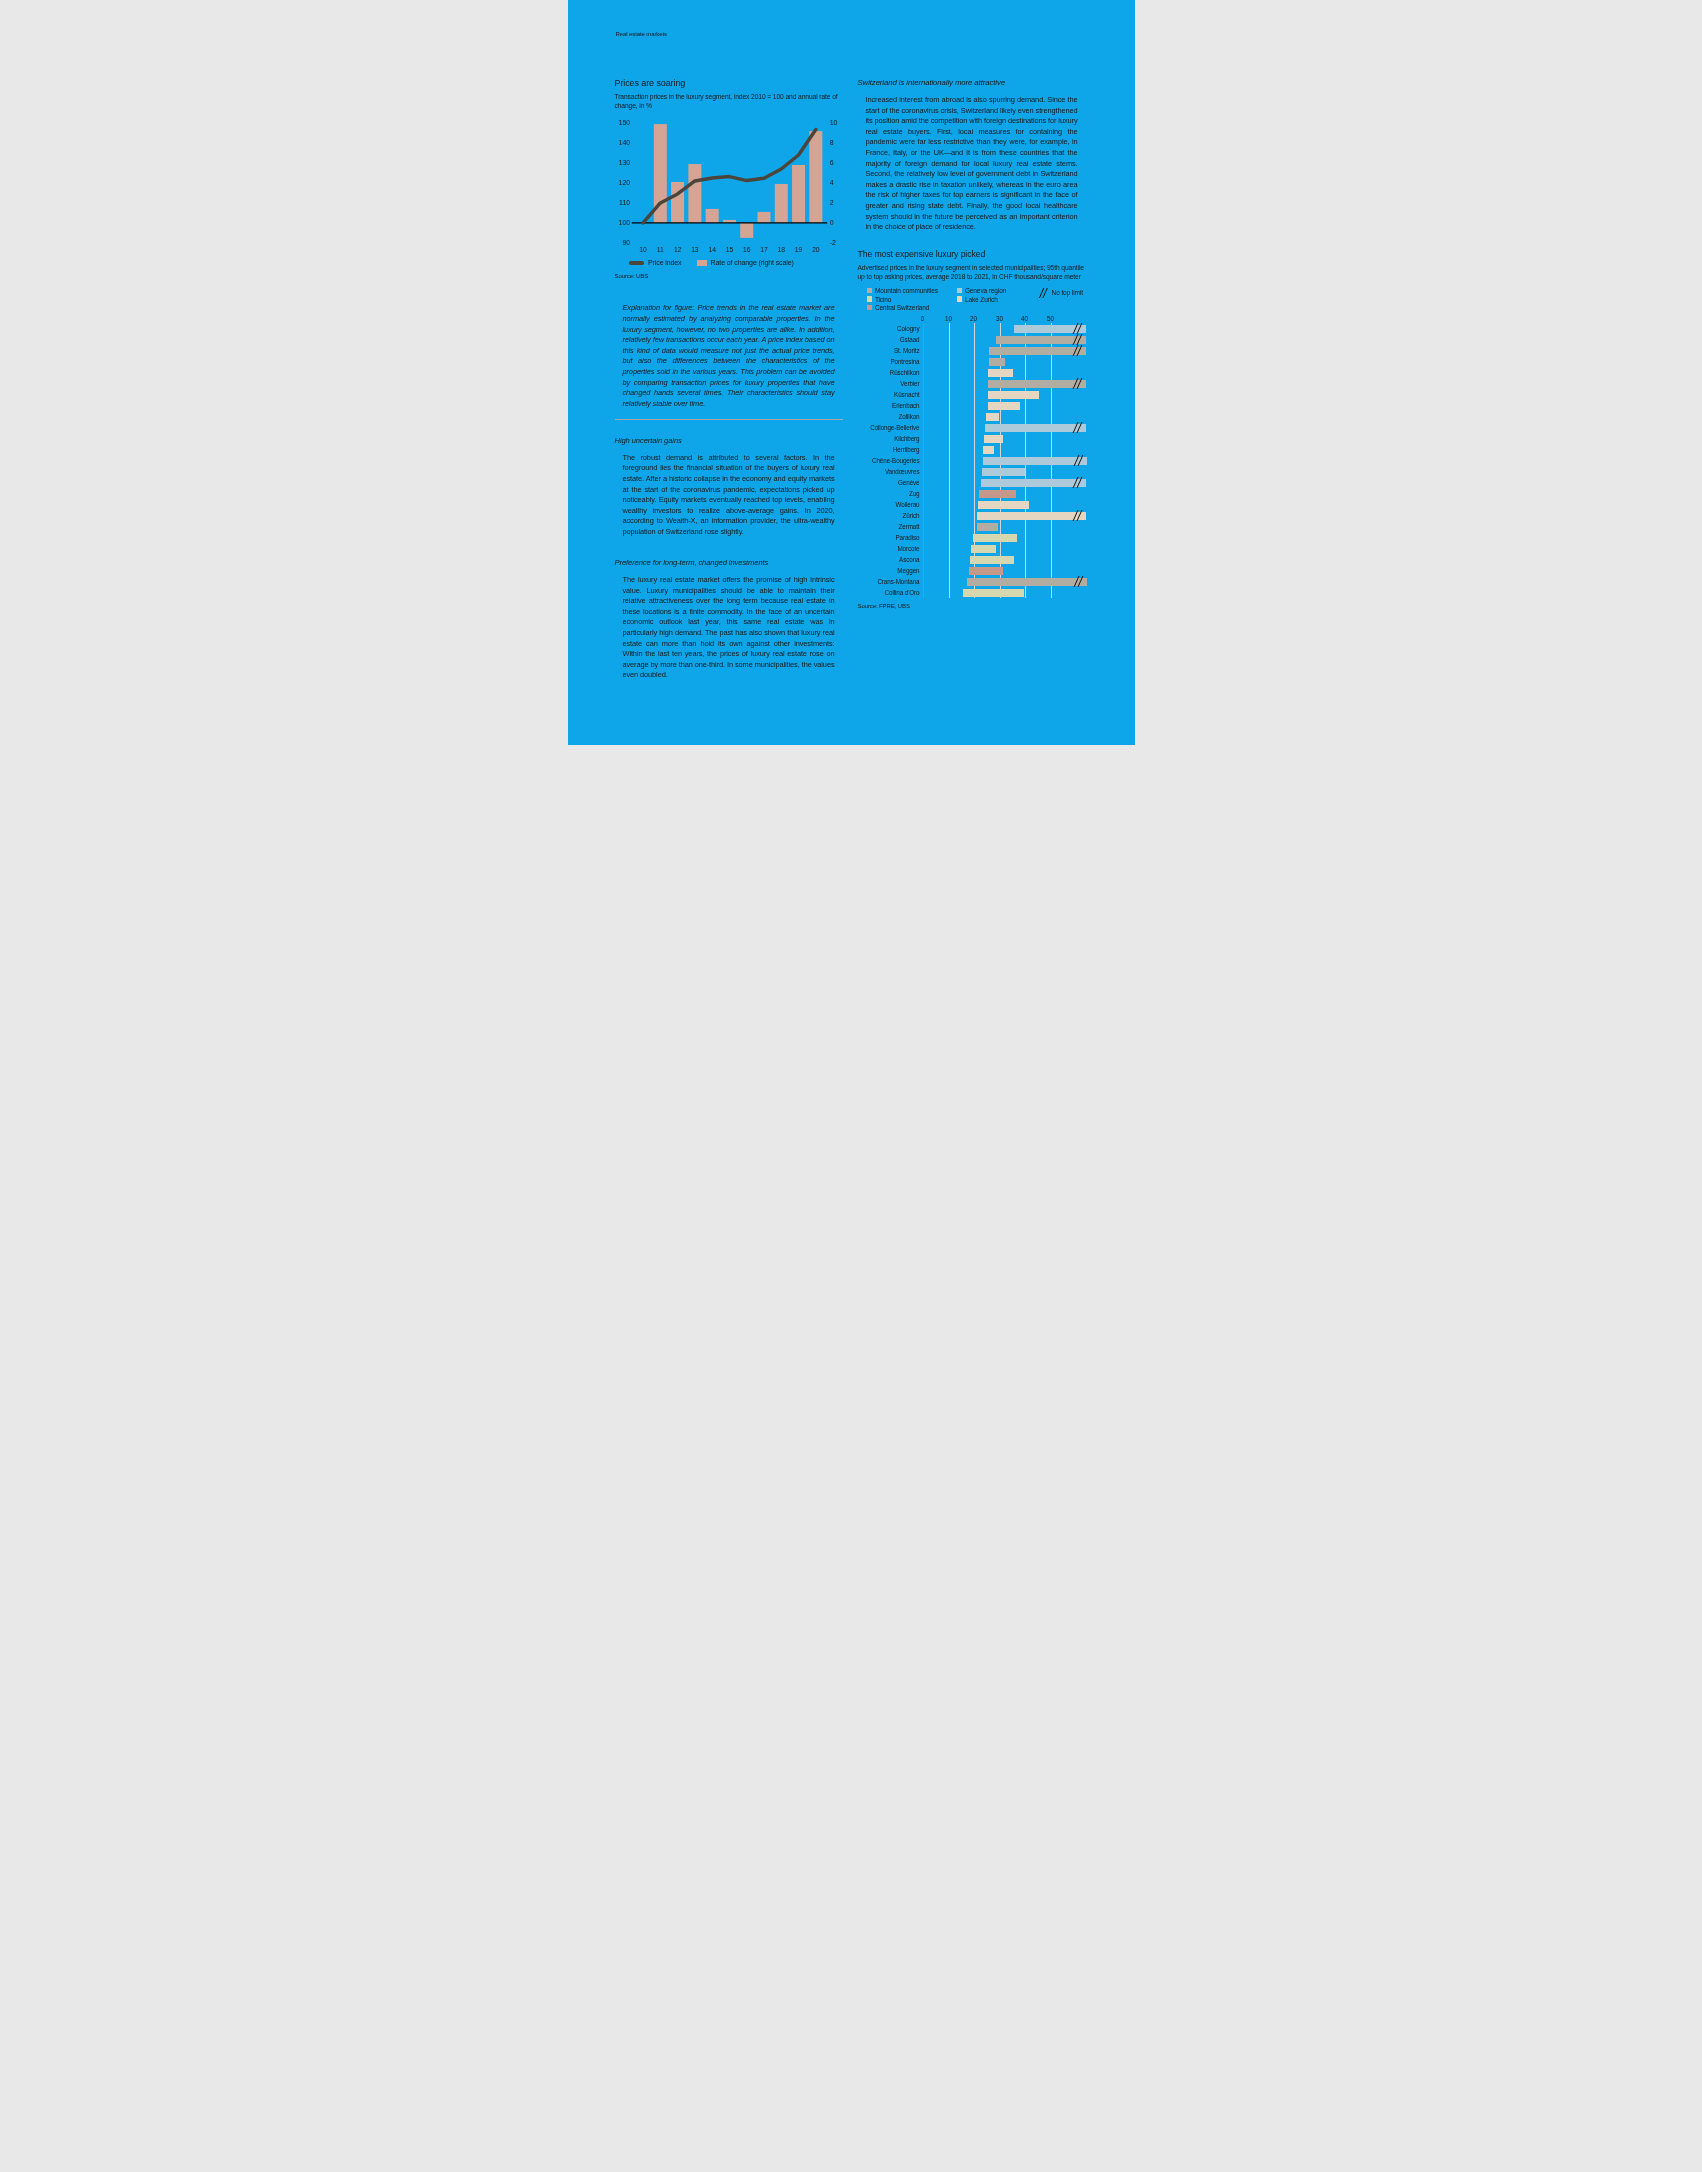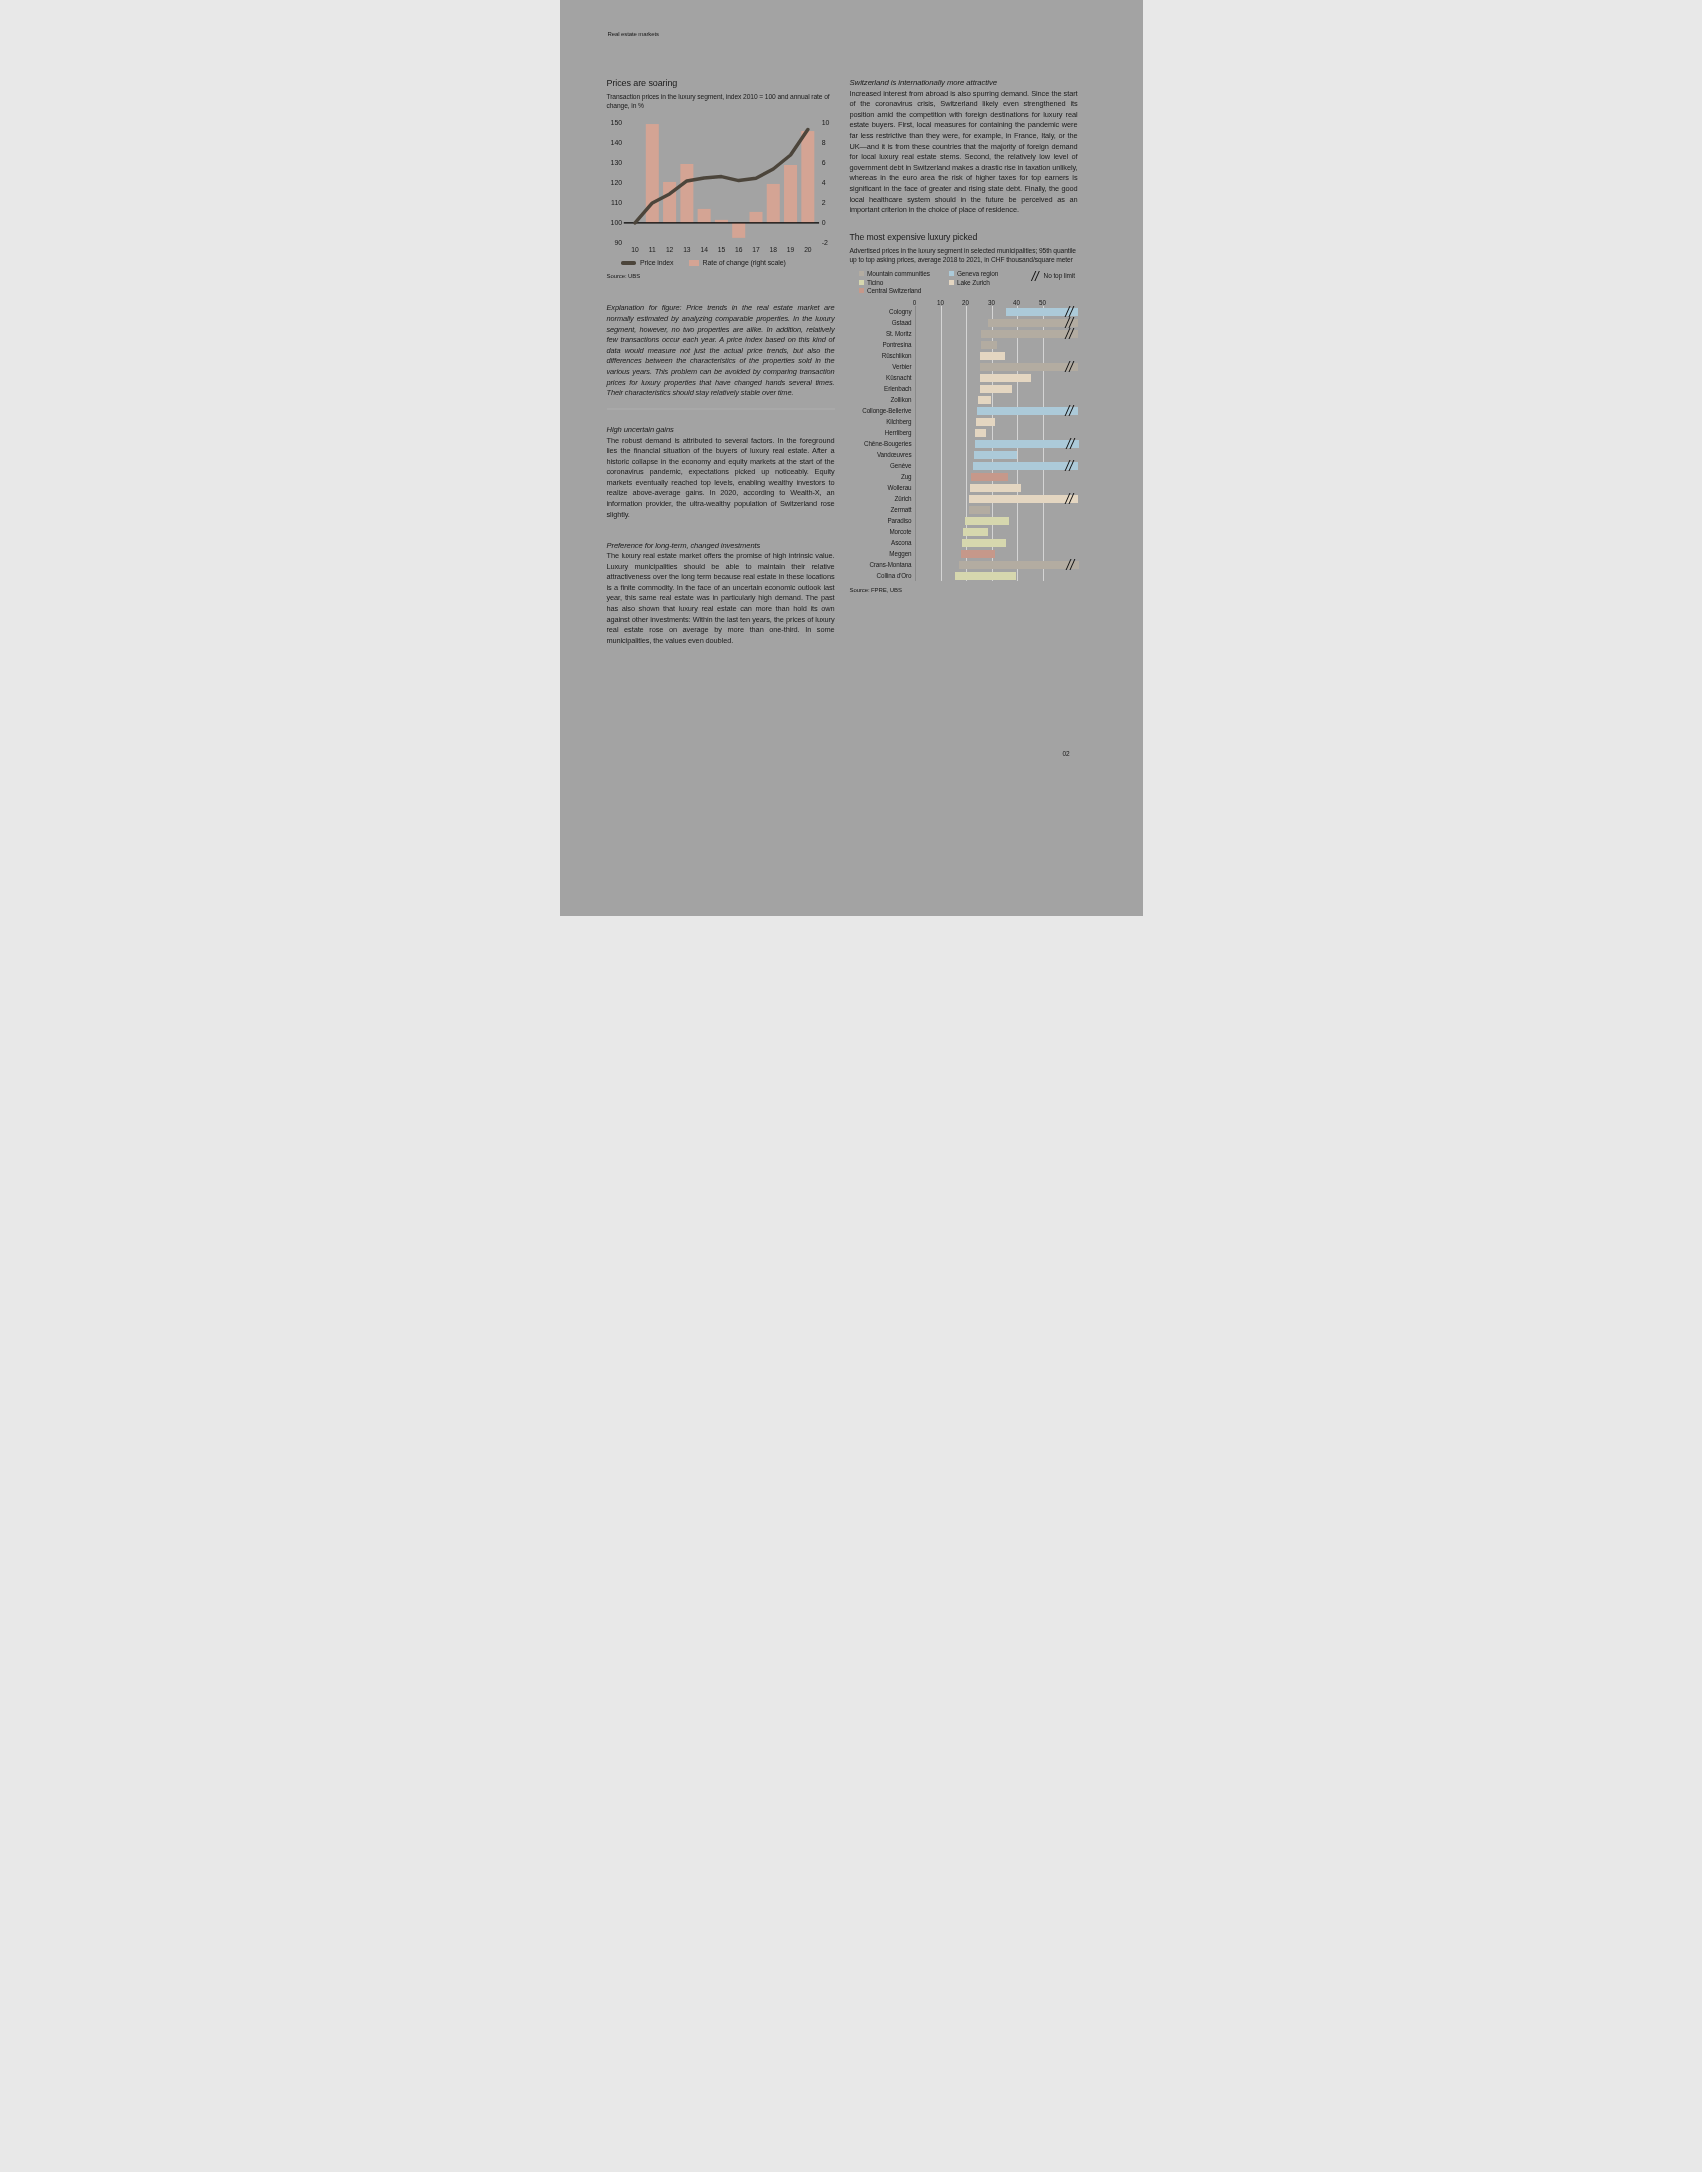--- a/index.html
+++ b/index.html
@@ -1,35 +1,34 @@
 <!DOCTYPE html>
 <html style="font-size:7px"><head>
 <meta charset="utf-8">
 <style>
   html,body{margin:0;padding:0;background:#e8e8e8;}
   .page{
     position:relative;
-    width:567px;height:916px;
+    width:567px;height:745px;
     margin:0 auto;
-    background:#a3a3a3;
+    background:#0ea5e9;
     font-family:"Liberation Sans", sans-serif;
     color:#1a1a1a;
     letter-spacing:-0.1px;
     overflow:hidden;
-    padding-left:16px;
   }
   .hdr{position:absolute;left:48px;top:31px;font-size:6px;}
   .col-left{position:absolute;left:47px;top:78px;width:228px;}
   .col-right{position:absolute;left:290px;top:78px;width:228px;}
 
   .chart-title{font-size:9px;line-height:11.3px;margin:0 0 2.6px 0;font-weight:400;}
   .chart-sub{font-size:6.7px;line-height:9px;margin:0;}
   .source{font-size:6px;color:#1a1a1a;}
 
-  .body-text{font-size:7.4px;line-height:10.6px;text-align:justify;margin:0;}
+  .body-text{font-size:7.4px;line-height:10.6px;text-align:justify;margin:8px;}
   .italic{font-style:italic;}
   .sec-head{font-size:7.6px;font-style:italic;margin:0 0 1.3px 0;font-weight:400;}
 
   
   .c1-wrap{margin-top:7px;}
   .c1-legend{display:flex;align-items:center;gap:4.3px;font-size:7px;margin:3.5px 0 0 14.8px;}
   .c1-legend .sw-line{display:inline-block;width:14.8px;height:3.5px;border-radius:1.7px;margin-right:3.9px;}
   .c1-legend .sw-bar{display:inline-block;width:9.6px;height:6.5px;margin:0 3.9px 0 11.3px;}
   .leg-item{display:flex;align-items:center;}
   .c1-src{margin-top:7px;}

